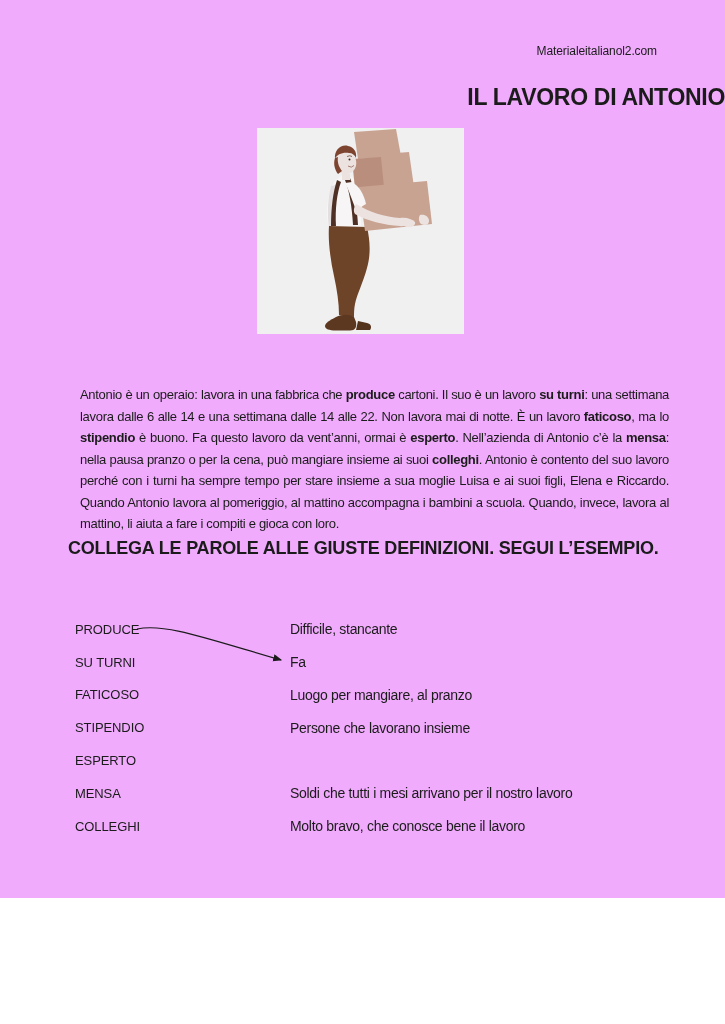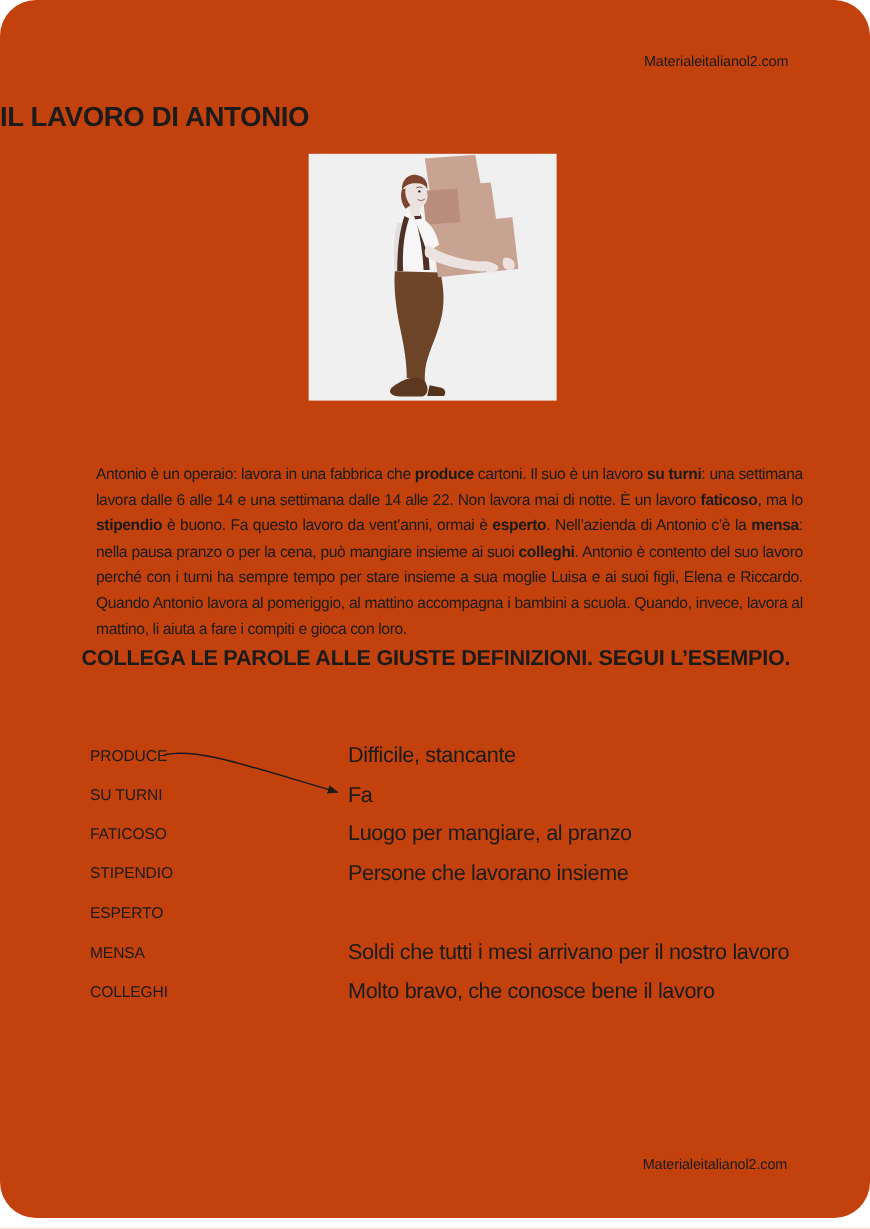--- a/index.html
+++ b/index.html
@@ -1,33 +1,33 @@
 <!DOCTYPE html>
 <html><head>
 <meta charset="utf-8">
 <style>
   html,body{margin:0;padding:0;background:#ffffff;}
-  .page{position:relative;width:725px;height:1015px;background:#c2410c;
-        font-family:"Liberation Sans",sans-serif;color:#1b1b1b;overflow:hidden;border-radius:30px;}
+  .page{position:relative;width:725px;height:898px;background:#f0abfc;
+        font-family:"Liberation Sans",sans-serif;color:#1b1b1b;overflow:hidden;}
   .site{position:absolute;font-size:12px;letter-spacing:-0.1px;color:#1b1b1b;}
   .site.header{top:44px;right:68px;}
   .site.footer{top:963px;right:69px;}
-  .title{position:absolute;top:84px;left:0;width:100%;text-align:left;margin:0;
+  .title{position:absolute;top:84px;left:0;width:100%;text-align:right;margin:0;
          font-size:23px;font-weight:700;letter-spacing:-0.3px;}
   .illustration{position:absolute;left:257px;top:128px;width:207px;height:206px;}
   .illustration svg{display:block;width:207px;height:206px;}
   .paragraph{position:absolute;left:68px;top:372px;width:589px;margin:12px;
              font-size:13px;line-height:21.5px;letter-spacing:-0.3px;text-align:justify;}
   .paragraph .b{font-weight:700;}
   .instruction{position:absolute;left:68px;top:538px;font-size:18px;font-weight:700;
                letter-spacing:-0.2px;}
   .exercise{position:absolute;left:75px;top:613px;width:610px;}
   .ex-row{height:32.8px;display:flex;align-items:center;}
   .ex-word{width:215px;flex:none;font-size:13px;letter-spacing:-0.1px;}
-  .ex-def{font-size:18px;letter-spacing:-0.3px;white-space:nowrap;}
+  .ex-def{font-size:14px;letter-spacing:-0.3px;white-space:nowrap;}
   .arrow{position:absolute;left:130px;top:618px;width:170px;height:52px;}
 </style>
 </head>
 <body>
 
 <div class="page">
 
   <div class="site header">Materialeitalianol2.com</div>
 
   <h1 class="title">IL LAVORO DI ANTONIO</h1>

